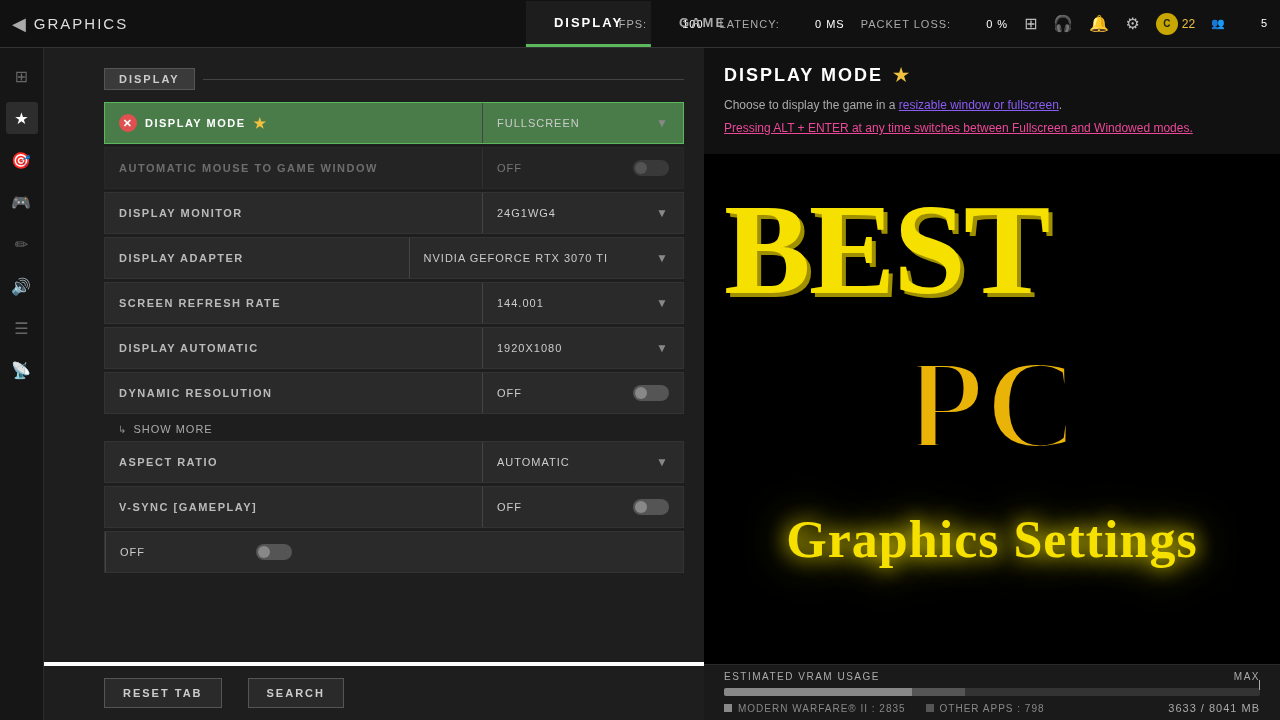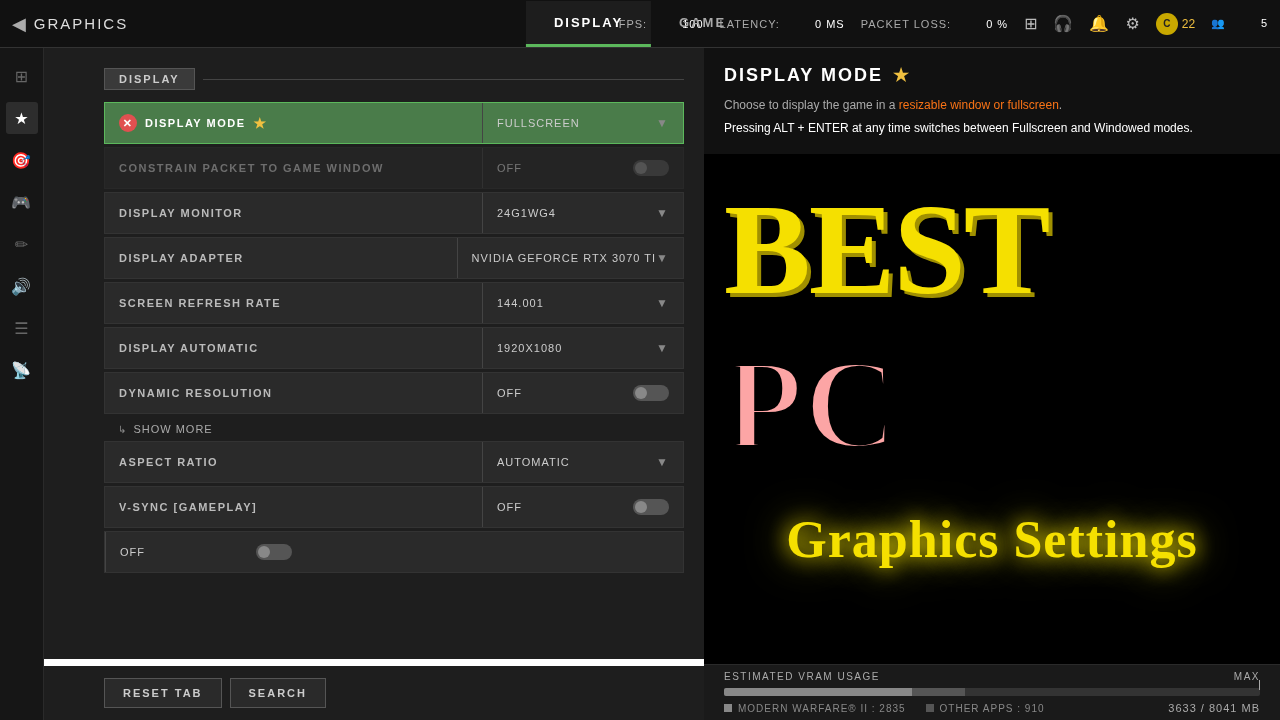--- a/index.html
+++ b/index.html
@@ -204,20 +204,21 @@
     }
     .setting-value {
       min-width: 200px;
       padding: 0 14px;
       font-size: 11px;
       letter-spacing: 1px;
       color: #ccc;
       display: flex;
       align-items: center;
       justify-content: space-between;
+      gap: 48px;
     }
     .dropdown-arrow {
       color: #888;
       font-size: 12px;
     }
     .toggle {
       width: 36px;
       height: 16px;
       background: #555;
       border-radius: 8px;
@@ -262,22 +263,22 @@
     }
     .show-more-arrow {
       font-size: 10px;
       color: #888;
     }
 
     
     .settings-footer {
       padding: 12px 20px 12px 60px;
       display: flex;
-      gap: 8px;
-      border-top: 7px solid #ffffff;
+      gap: 26px;
+      border-top: 4px solid #ffffff;
     }
     .footer-btn {
       padding: 8px 18px;
       font-size: 11px;
       font-weight: bold;
       letter-spacing: 2px;
       border: 1px solid #555;
       background: #2a2a2a;
       color: #ccc;
       cursor: pointer;
@@ -311,24 +312,25 @@
       color: #f5e000;
       line-height: 1;
       letter-spacing: -2px;
       text-shadow: 4px 4px 0px #a09000;
     }
     .pc-text {
       position: absolute;
       top: 185px;
       left: 20px;
       right: 20px;
+      text-align: center;
       font-family: Georgia, serif;
       font-size: 130px;
       font-weight: 900;
-      color: #fca5a5;
+      color: #eab308;
       -webkit-text-stroke: 6px #000;
       line-height: 1;
     }
     .graphics-settings-text {
       position: absolute;
       bottom: 95px;
       left: 0;
       right: 0;
       text-align: center;
       font-family: Georgia, serif;
@@ -355,22 +357,23 @@
     }
     .info-title .star { color: #f0c040; }
     .info-desc {
       font-size: 12px;
       color: #aaa;
       line-height: 1.6;
       margin-bottom: 4px;
     }
     .info-desc2 {
       font-size: 12px;
-      color: #ffffff;
+      color: #ec4899;
       line-height: 1.6;
+      text-decoration: underline;
     }
 
     
     .vram-section {
       background: #1a1a1a;
       border-top: 1px solid #2a2a2a;
       padding: 6px 20px;
     }
     .vram-header {
       display: flex;
@@ -485,21 +488,21 @@
         </div>
         <div class="setting-divider"></div>
         <div class="setting-value">
           <span>FULLSCREEN</span>
           <span class="dropdown-arrow">▼</span>
         </div>
       </div>
 
       <div class="setting-row dimmed">
         <div class="setting-name">
-          <span>CONSTRAIN PACKET TO GAME WINDOW</span>
+          <span>AUTOMATIC MOUSE TO GAME WINDOW</span>
         </div>
         <div class="setting-divider"></div>
         <div class="setting-value">
           <span>OFF</span>
           <div class="toggle"></div>
         </div>
       </div>
 
       <div class="setting-row">
         <div class="setting-name">
@@ -600,21 +603,21 @@
   </div>
 
   <div class="preview-panel">
 
     <div class="info-panel">
       <div class="info-title">
         <span>DISPLAY MODE</span>
         <span class="star">★</span>
       </div>
       <div class="info-desc">
-        Choose to display the game in a <span style="color:#f97316;">resizable window or fullscreen</span>.
+        Choose to display the game in a <span style="color:#8b5cf6;text-decoration:underline">resizable window or fullscreen</span>.
       </div>
       <div class="info-desc2">Pressing ALT + ENTER at any time switches between Fullscreen and Windowed modes.</div>
     </div>
 
     <div class="preview-content">
       <div class="best-text">BEST</div>
       <div class="pc-text">PC</div>
       <div class="graphics-settings-text">Graphics Settings</div>
     </div>
 
@@ -631,21 +634,21 @@
         <div class="vram-bar-mw" style="width:35%"></div>
         <div class="vram-bar-other" style="width:10%"></div>
       </div>
       <div class="vram-legend">
         <div class="vram-legend-item">
           <div class="vram-dot"></div>
           <span>MODERN WARFARE® II : 2835</span>
         </div>
         <div class="vram-legend-item">
           <div class="vram-dot other"></div>
-          <span>OTHER APPS : 910</span>
+          <span>OTHER APPS : 798</span>
         </div>
         <span class="vram-total">3633 / 8041 MB</span>
       </div>
     </div>
 
   </div>
 
 </div>
 
 </body></html>

